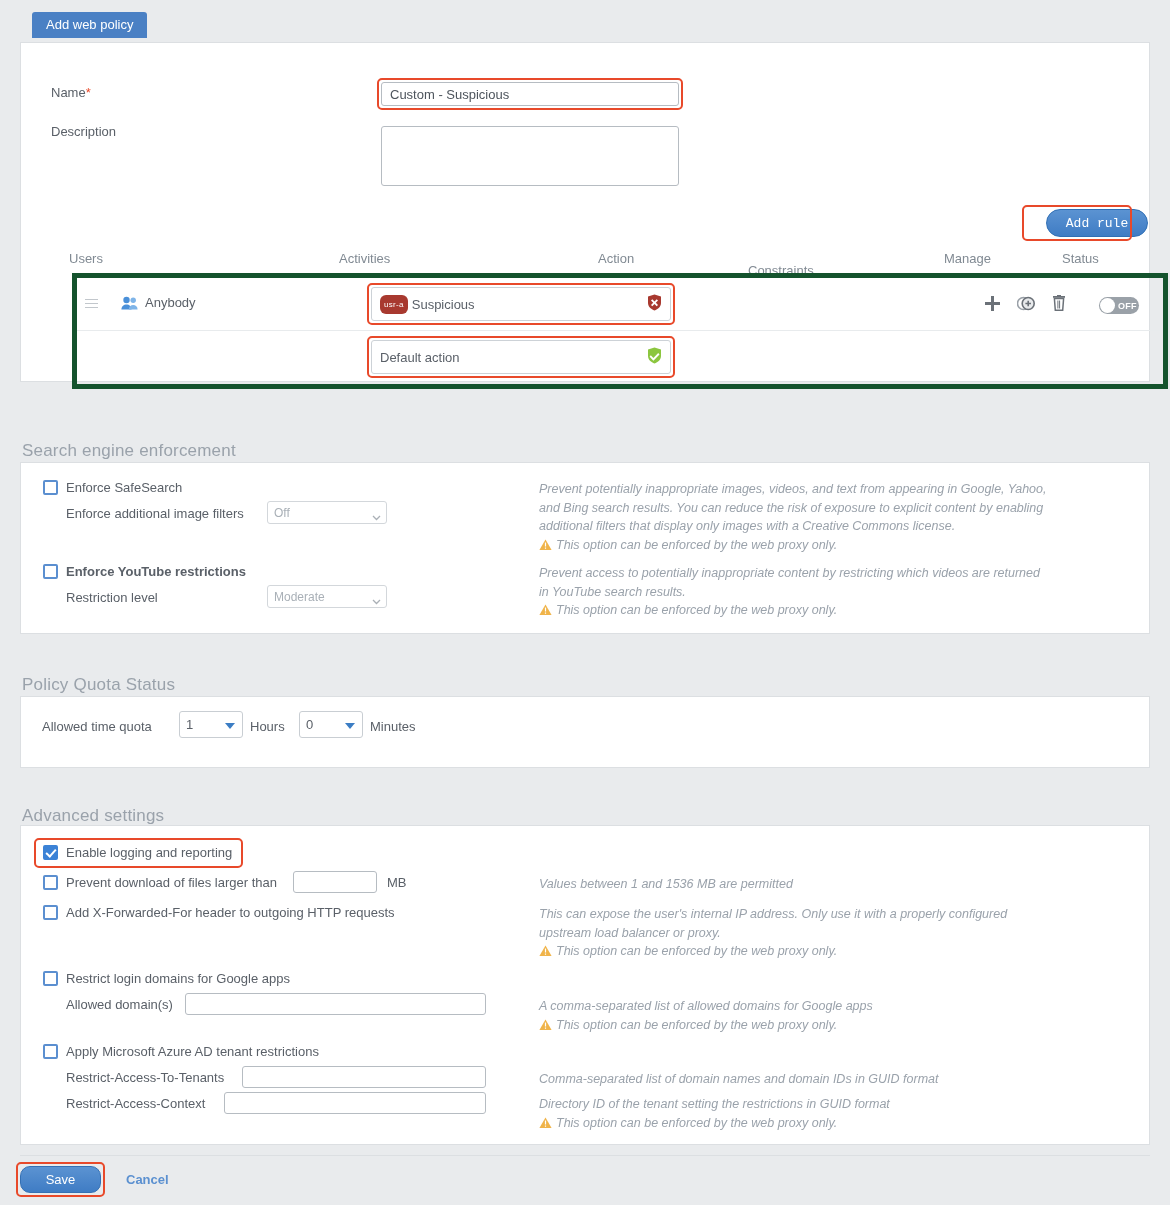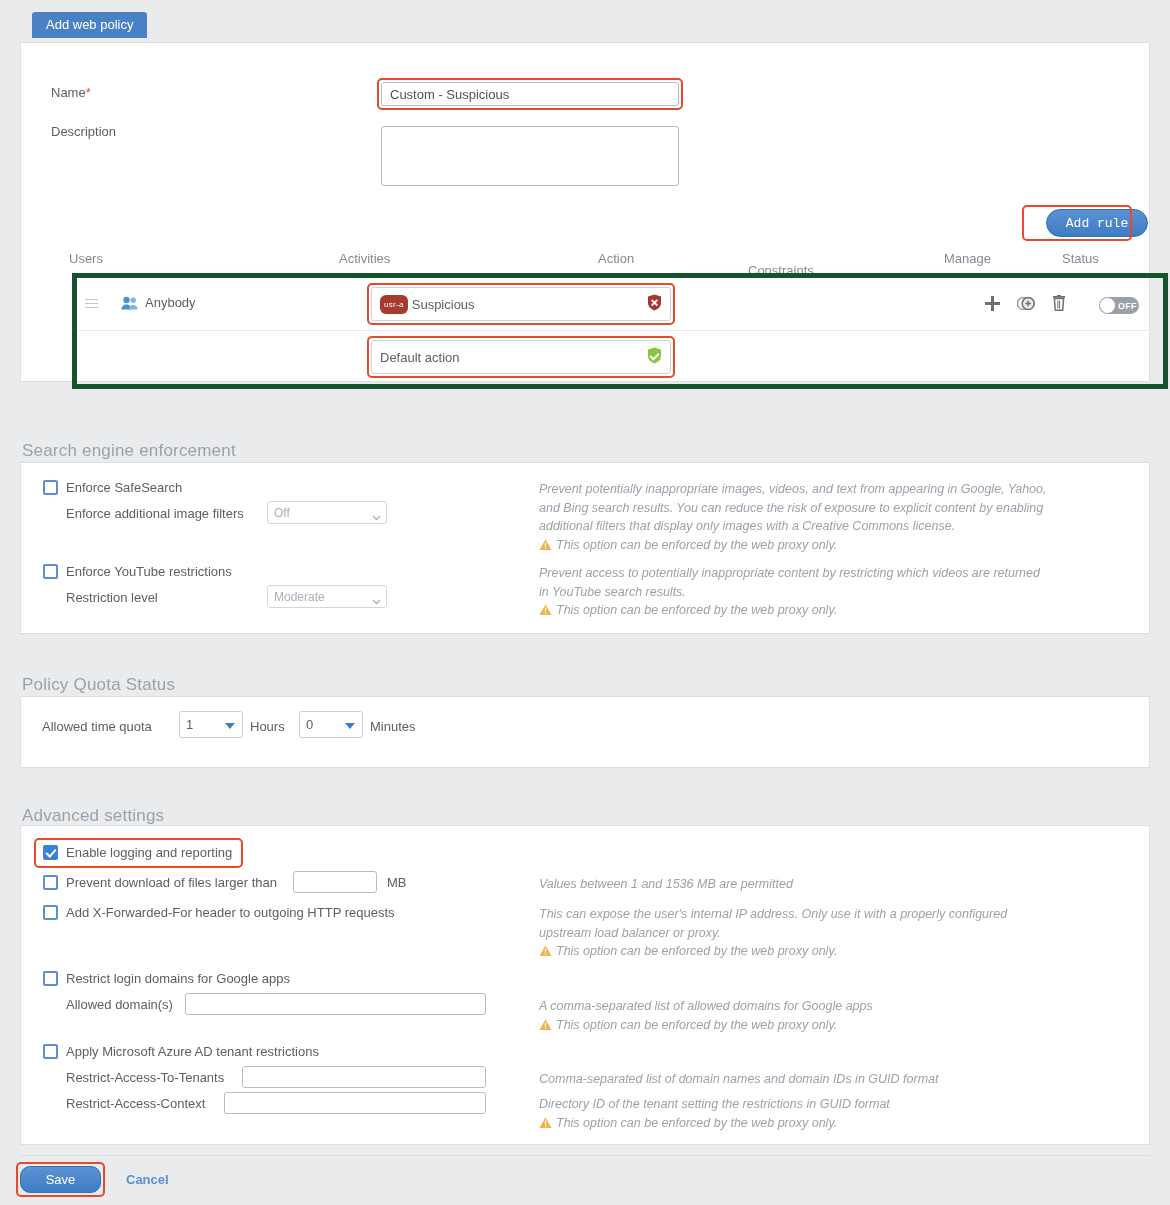--- a/index.html
+++ b/index.html
@@ -306,21 +306,21 @@
     <div class="sel" style="left:246px; top:38px; width:120px;">
       <span>Off</span>
       <span class="chev">
         <svg width="9" height="6" viewBox="0 0 9 6">
             <path d="M1 1l3.5 3.5L8 1" fill="none" stroke="#aab0b6" stroke-width="1.3"></path>
           </svg>
       </span>
     </div>
 
     <div class="cbx" style="left:22px; top:101px;"></div>
-    <span class="lbl" style="left:45px; top:101px;">Enforce YouTube restrictions</span>
+    <span class="lbl" style="left:45px; top:101px;font-weight:bold;">Enforce YouTube restrictions</span>
 
     <span class="lbl" style="left:45px; top:127px;">Restriction level</span>
     <div class="sel" style="left:246px; top:122px; width:120px;">
       <span>Moderate</span>
       <span class="chev">
         <svg width="9" height="6" viewBox="0 0 9 6">
             <path d="M1 1l3.5 3.5L8 1" fill="none" stroke="#aab0b6" stroke-width="1.3"></path>
           </svg>
       </span>
     </div>

